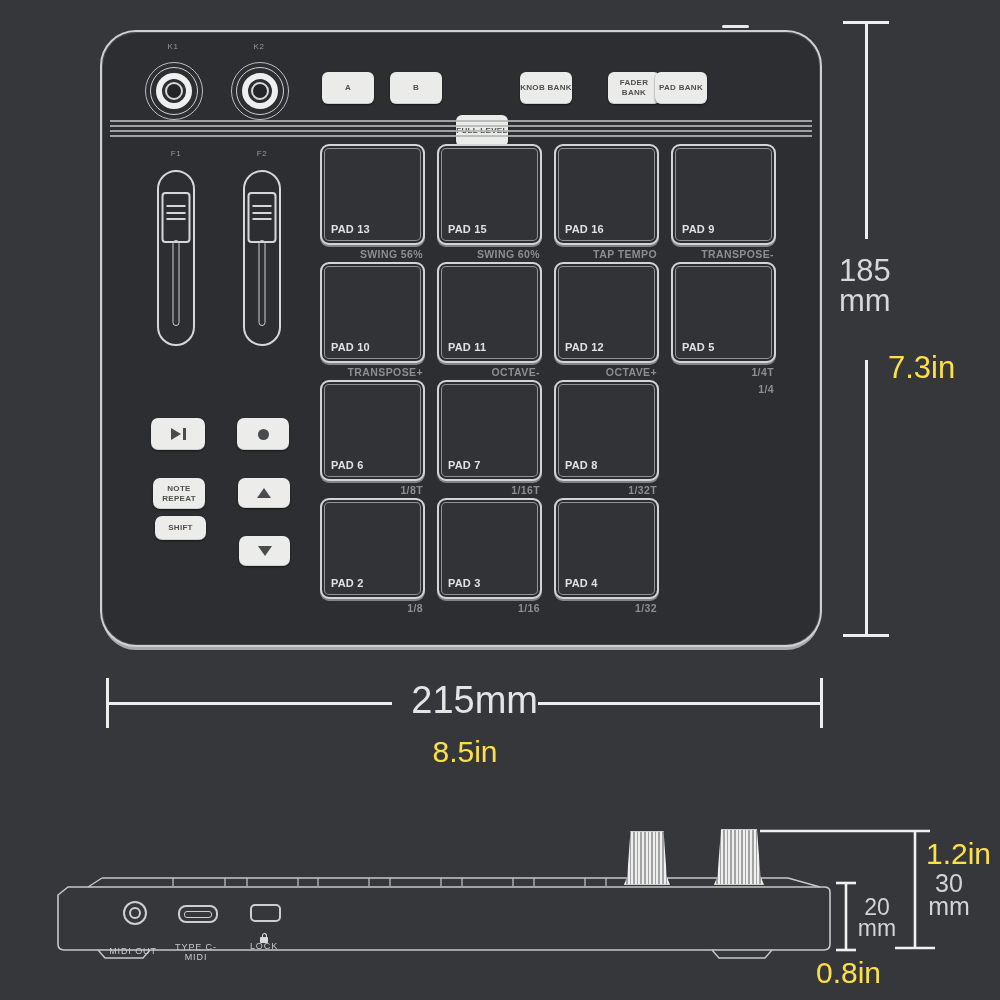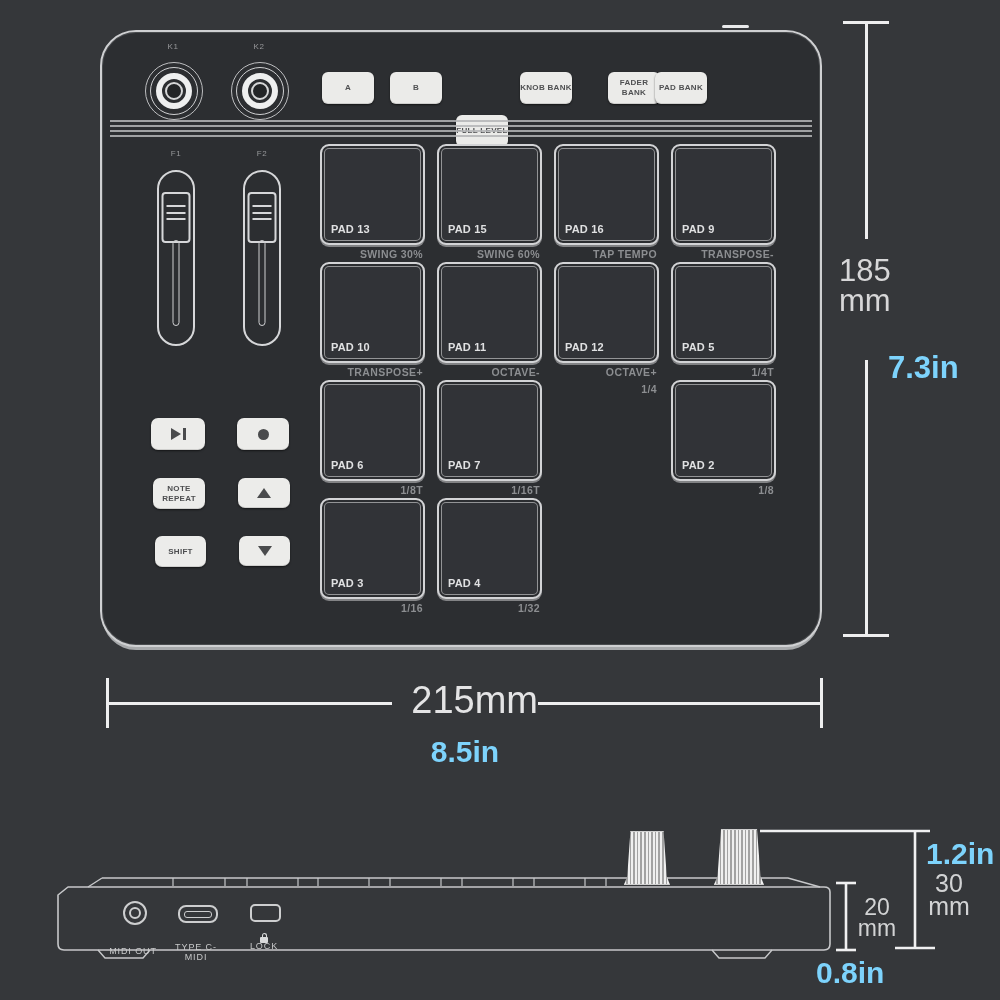--- a/index.html
+++ b/index.html
@@ -90,21 +90,21 @@
   }
   .pad-sub{
     height:17px;box-sizing:border-box;padding:3px 2px 0 0;
     font-size:10.5px;font-weight:bold;color:#8c8e91;letter-spacing:.4px;text-align:right;
     white-space:nowrap;
   }
 
   
   .dim{background:#eeeeef;}
   .dim-txt{color:#d7d7d8;}
-  .dim-txt-bold{color:#7dd3fc;font-weight:bold;}
+  .dim-txt-bold{color:#fde047;font-weight:normal;}
   .v-line1{left:865px;top:22px;width:2.5px;height:217px;}
   .v-line2{left:865px;top:360px;width:2.5px;height:276px;}
   .v-cap-top{left:843px;top:21px;width:46px;height:2.5px;}
   .v-cap-bot{left:843px;top:634px;width:46px;height:2.5px;}
   .h-cap-l{left:106px;top:678px;width:2.5px;height:50px;}
   .h-cap-r{left:820px;top:678px;width:2.5px;height:50px;}
   .h-line-l{left:108px;top:702px;width:284px;height:2.5px;}
   .h-line-r{left:538px;top:702px;width:283px;height:2.5px;}
   .txt-185{left:839px;top:256px;font-size:31px;line-height:30px;}
   .txt-73{left:888px;top:350px;font-size:31px;}
@@ -193,31 +193,31 @@
         <span class="bar"></span>
       </span>
   </div>
   <div class="abs t-btn" style="left:135px;top:386px;width:52px;height:32px;">
     <span class="icon-rec"></span>
   </div>
   <div class="abs t-btn" style="left:51px;top:446px;width:52px;height:31px;padding:0 6px;box-sizing:border-box;">NOTE REPEAT</div>
   <div class="abs t-btn" style="left:136px;top:446px;width:52px;height:30px;">
     <span class="icon-up"></span>
   </div>
-  <div class="abs t-btn" style="left:53px;top:504px;width:51px;height:31px;">SHIFT</div>
+  <div class="abs t-btn" style="left:53px;top:484px;width:51px;height:24px;">SHIFT</div>
   <div class="abs t-btn" style="left:137px;top:504px;width:51px;height:30px;">
     <span class="icon-down"></span>
   </div>
 
   <div class="abs pad-grid">
     <div>
       <div class="pad">
           <span class="pad-name">PAD 13</span>
         </div>
-      <div class="pad-sub">SWING 30%</div>
+      <div class="pad-sub">SWING 56%</div>
     </div>
     <div>
       <div class="pad">
           <span class="pad-name">PAD 15</span>
         </div>
       <div class="pad-sub">SWING 60%</div>
     </div>
     <div>
       <div class="pad">
           <span class="pad-name">PAD 16</span>
@@ -258,20 +258,26 @@
       <div class="pad">
           <span class="pad-name">PAD 6</span>
         </div>
       <div class="pad-sub">1/8T</div>
     </div>
     <div>
       <div class="pad">
           <span class="pad-name">PAD 7</span>
         </div>
       <div class="pad-sub">1/16T</div>
+    </div>
+    <div>
+      <div class="pad">
+          <span class="pad-name">PAD 8</span>
+        </div>
+      <div class="pad-sub">1/32T</div>
     </div>
     <div>
       <div class="pad-sub">1/4</div>
     </div>
     <div>
       <div class="pad">
           <span class="pad-name">PAD 2</span>
         </div>
       <div class="pad-sub">1/8</div>
     </div>

